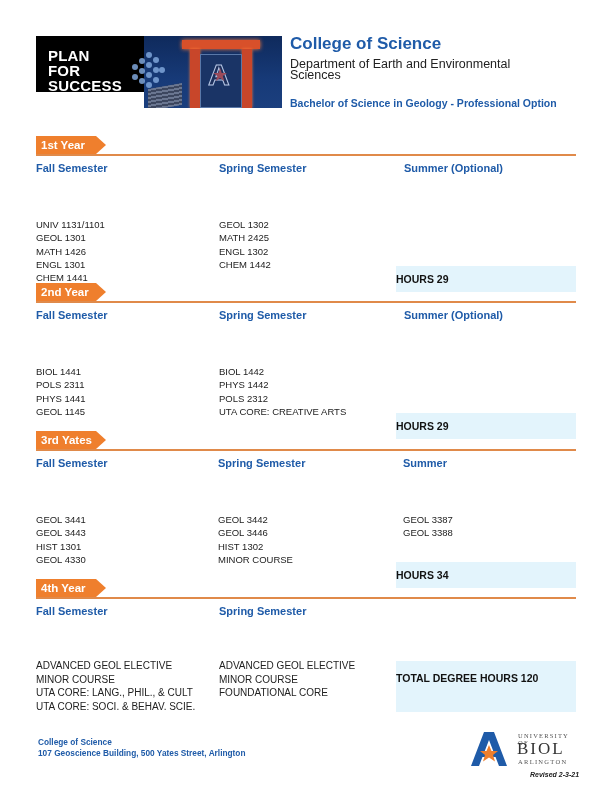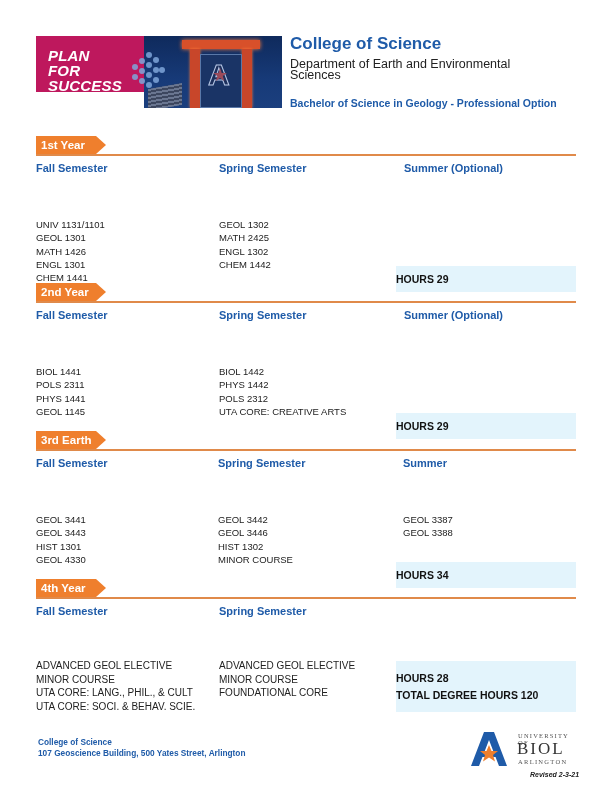--- a/index.html
+++ b/index.html
@@ -1,21 +1,21 @@
 <!DOCTYPE html>
 <html><head>
 <meta charset="utf-8">
 <style>
   * { margin:0; padding:0; box-sizing:border-box; }
   html, body { width:612px; height:792px; background:#ffffff; overflow:hidden; }
   body { position:relative; font-family:"Liberation Sans", sans-serif; color:#222; }
 
   
   .banner { position:absolute; left:36px; top:36px; width:246px; height:72px; overflow:hidden; }
-  .banner-left { position:absolute; left:0; top:0; width:108px; height:56px; background:#be185d;font-style:italic; }
+  .banner-left { position:absolute; left:0; top:0; width:108px; height:56px; background:#000000; }
   .banner-text { position:absolute; left:12px; top:12px; color:#fff; font-weight:bold; font-size:15px; line-height:15px; letter-spacing:0.2px; }
   .banner-right { position:absolute; left:108px; top:0; width:138px; height:72px;
     background:linear-gradient(180deg,#0f2a5c 0%,#173a78 60%,#1b3f7e 100%); }
   .dots { position:absolute; left:96px; top:16px; width:32px; height:42px; }
   .dots span { position:absolute; width:6px; height:6px; border-radius:50%; background:#7fa6d9; opacity:0.85; }
   .tower { position:absolute; left:38px; top:4px; width:78px; height:68px; }
   .tower-top { position:absolute; left:0; top:0; width:78px; height:9px; background:#d8502a; box-shadow:0 0 4px #ff7a3a; }
   .tower-l { position:absolute; left:8px; top:9px; width:10px; height:59px; background:#c8462a; box-shadow:0 0 3px #ff7a3a; }
   .tower-r { position:absolute; left:60px; top:9px; width:10px; height:59px; background:#c8462a; box-shadow:0 0 3px #ff7a3a; }
   .tower-win { position:absolute; left:18px; top:14px; width:42px; height:54px; background:#1a3466; border:1px solid #5a78a8; }
@@ -119,21 +119,21 @@
 <div class="sem-title" style="left:219px;top:309px">Spring Semester</div>
 <ul class="course-list" style="left:219px;top:325px">
   <li>BIOL 1442</li>
   <li>PHYS 1442</li>
   <li>POLS 2312</li>
   <li>UTA CORE: CREATIVE ARTS</li>
 </ul>
 <div class="sem-title" style="left:404px;top:309px">Summer (Optional)</div>
 <div class="hours-box" style="top:413px;height:26px;line-height:26px">HOURS  29</div>
 
-<div class="year-tag" style="top:431px">3rd Earth</div>
+<div class="year-tag" style="top:431px">3rd Yates</div>
 <div class="rule" style="top:449px"></div>
 <div class="sem-title" style="left:36px;top:457px">Fall Semester</div>
 <ul class="course-list" style="left:36px;top:473px">
   <li>GEOL 3441</li>
   <li>GEOL 3443</li>
   <li>HIST 1301</li>
   <li>GEOL 4330</li>
 </ul>
 <div class="sem-title" style="left:218px;top:457px">Spring Semester</div>
 <ul class="course-list" style="left:218px;top:473px">
@@ -158,21 +158,20 @@
   <li>UTA CORE: LANG., PHIL., &amp; CULT</li>
   <li>UTA CORE: SOCI. &amp; BEHAV. SCIE.</li>
 </ul>
 <div class="sem-title" style="left:219px;top:605px">Spring Semester</div>
 <ul class="course-list big" style="left:219px;top:619px">
   <li>ADVANCED GEOL ELECTIVE</li>
   <li>MINOR COURSE</li>
   <li>FOUNDATIONAL CORE</li>
 </ul>
 <div class="hours-box" style="top:661px;height:51px;padding-top:9px;line-height:17px">
-  <div>HOURS 28</div>
   <div>TOTAL DEGREE HOURS 120</div>
 </div>
 
 <div class="footer">
   <div>College of Science</div>
   <div>107 Geoscience Building, 500 Yates Street, Arlington</div>
 </div>
 
 <div class="uta-logo">
   <svg class="uta-a" viewBox="0 0 38 38">

